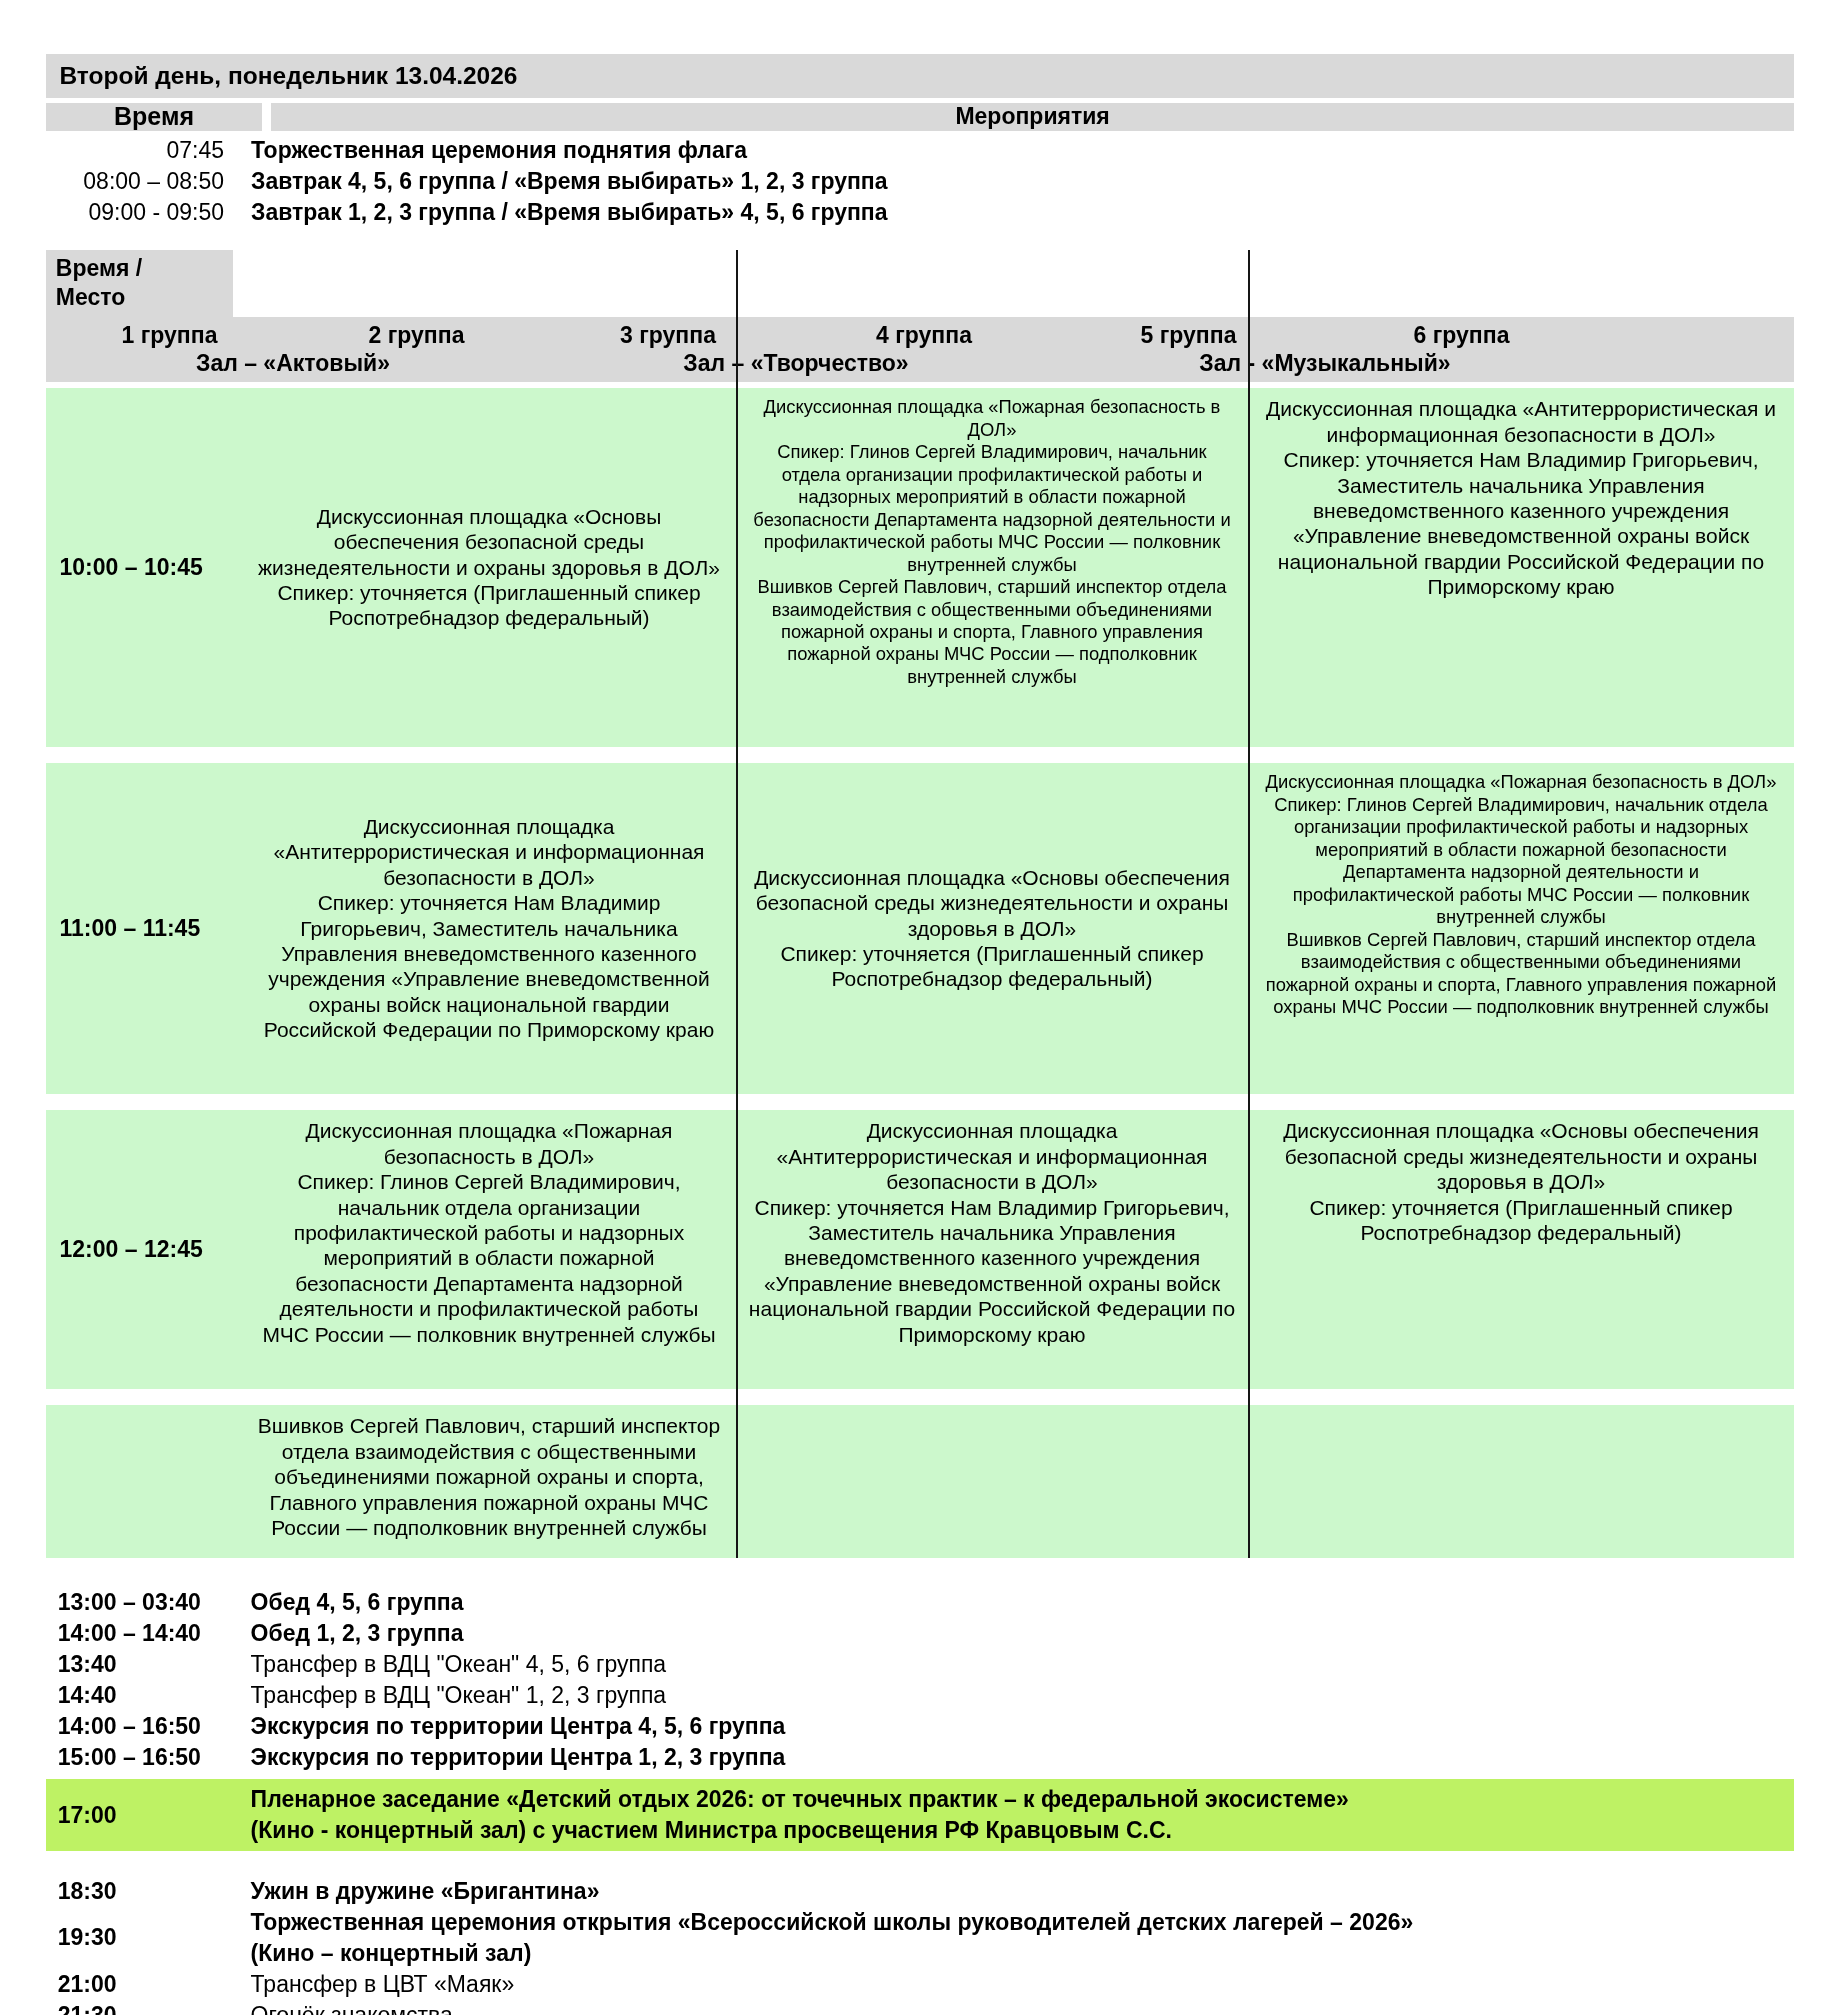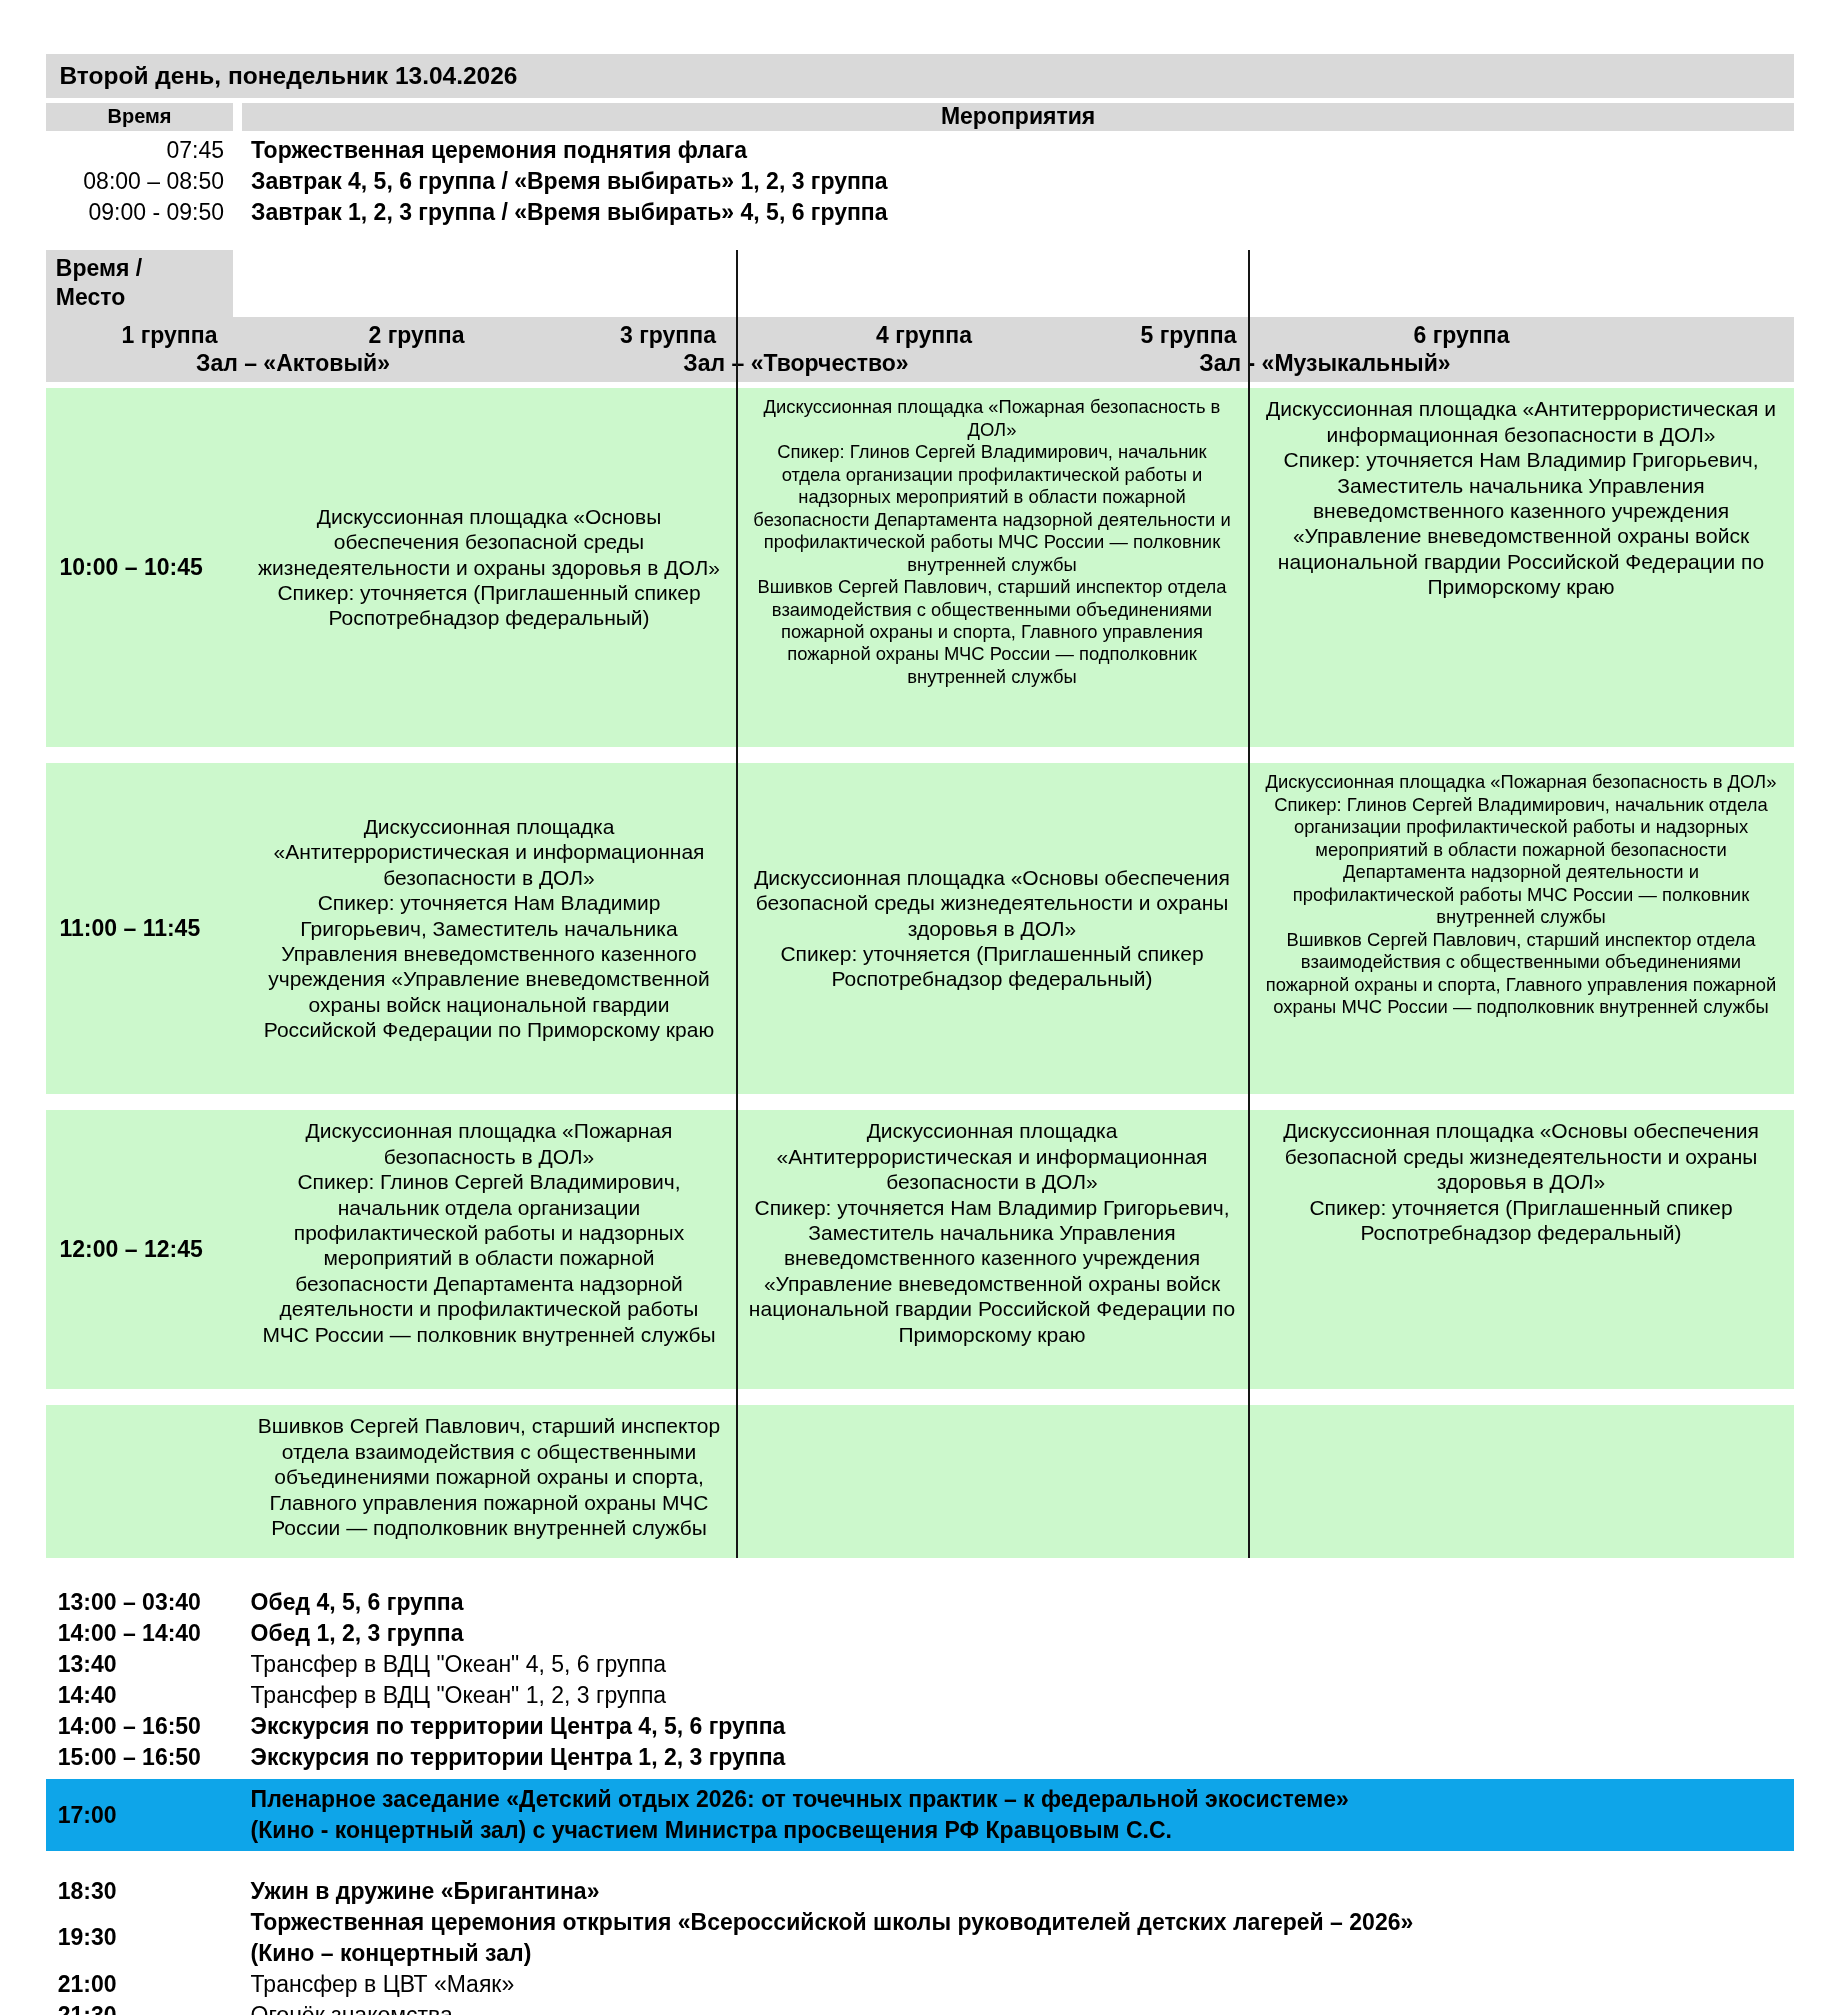--- a/index.html
+++ b/index.html
@@ -13,22 +13,22 @@
   
   .date-bar{
     background:#d9d9d9;height:44px;display:flex;align-items:center;
     padding-left:13.5px;box-sizing:border-box;font-size:24.5px;font-weight:bold;
     margin-bottom:4.9px;
   }
 
   
   .m-head{display:flex;height:28px;margin-bottom:3.7px;}
   .m-head .time-h{
-    width:187px;background:#d9d9d9;display:flex;align-items:center;justify-content:center;
-    font-size:20px;font-weight:bold;
+    width:216px;background:#d9d9d9;display:flex;align-items:center;justify-content:center;
+    font-size:25px;font-weight:bold;
   }
   .m-head .gap{width:9.2px;background:#ffffff;}
   .m-head .ev-h{
     flex:1;background:#d9d9d9;display:flex;align-items:center;justify-content:center;
     font-size:23px;font-weight:bold;
   }
   .m-row{display:flex;height:31px;align-items:center;}
   .m-row .t{
     width:178px;text-align:right;font-size:23px;padding-right:18.4px;
   }
@@ -78,21 +78,21 @@
 
   
   .list{margin-top:29.4px;}
   .l-row{display:flex;min-height:31px;align-items:flex-start;line-height:31px;}
   .l-row .t{width:196px;box-sizing:border-box;padding-left:11.7px;font-size:23px;font-weight:bold;}
   .l-row .e{flex:1;padding-left:8.6px;font-size:23px;white-space:pre-line;}
   .l-row .e.b{font-weight:bold;}
 
   
   .plenary{
-    margin-top:6.1px;background:#0ea5e9;display:flex;padding:4.9px 0;min-height:63px;
+    margin-top:6.1px;background:#bef264;display:flex;padding:4.9px 0;min-height:63px;
     box-sizing:border-box;align-items:center;
   }
   .plenary .t{width:196px;box-sizing:border-box;padding-left:11.7px;font-size:23px;font-weight:bold;align-self:center;}
   .plenary .e{flex:1;padding-left:8.6px;font-size:23px;font-weight:bold;line-height:31px;white-space:pre-line;}
 
   
   .evening{margin-top:24.5px;}
   .evening .l-row{align-items:center;}
 </style>
 </head>

